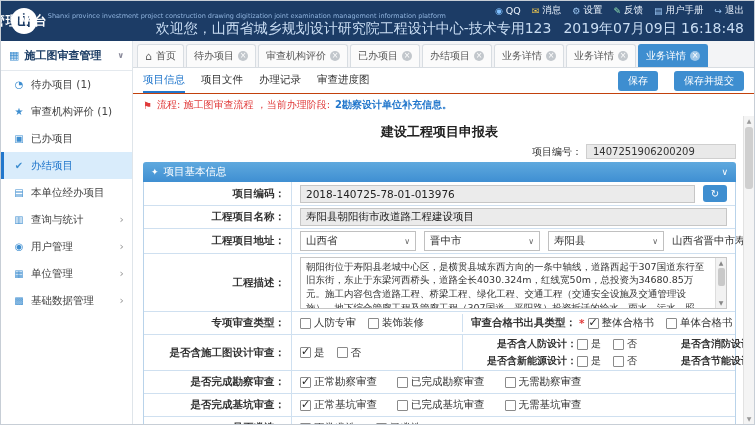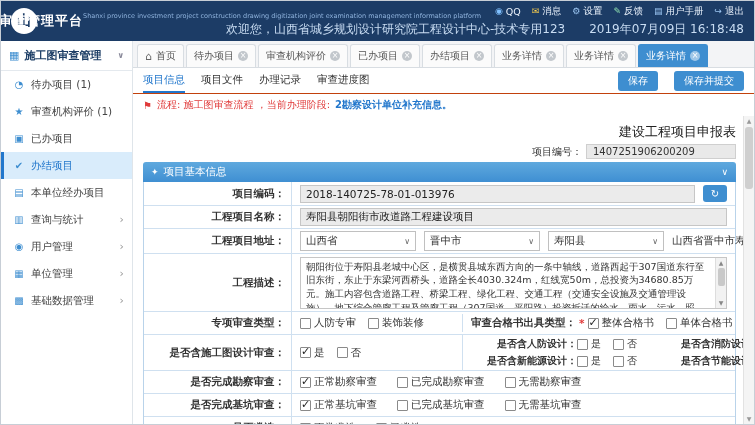--- a/index.html
+++ b/index.html
@@ -11,21 +11,21 @@
   header{height:40px;flex:0 0 40px;background:#1c3c66;display:flex;align-items:center;padding:0 10px;color:#fff}
   .logo{width:26px;height:26px;border-radius:50%;background:#fff;color:#1c3c66;display:flex;align-items:center;justify-content:center;font-size:14px;font-weight:bold;margin-right:7px;flex:0 0 26px}
   .titles{display:flex;flex-direction:row;justify-content:center;min-width:0}
   .title{font-size:13px;font-weight:bold;letter-spacing:1px;white-space:nowrap}
   .subtitle{font-size:6.5px;color:#8fb3dd;white-space:nowrap}
   .hright{margin-left:auto;display:flex;flex-direction:column;align-items:flex-end;gap:3px}
   .hlinks{display:flex;gap:11px;font-size:9.5px;color:#eaf2fc}
   .hlink{display:flex;align-items:center;gap:3px;cursor:pointer;white-space:nowrap}
   .hicon{font-size:9px;color:#9cc6f2}
   .hicon.qq{color:#7fc0ff}.hicon.msg{color:#ffd24d}.hicon.fb{color:#8fe0b0}
-  .hwelcome{font-size:12px;color:#c9ddf3;display:flex;gap:24px;white-space:nowrap}
+  .hwelcome{font-size:14px;color:#c9ddf3;display:flex;gap:12px;white-space:nowrap}
 
   
   .bodyrow{flex:1;display:flex;min-height:0}
   .sidebar{width:132px;flex:0 0 132px;background:#fff;border-right:1px solid #dfe5ea;display:flex;flex-direction:column;overflow:hidden}
   .side-head{height:30px;flex:0 0 30px;display:flex;align-items:center;gap:5px;padding:0 8px;border-bottom:1px solid #e4e9ee;color:#1d3e66;font-weight:bold;font-size:11px}
   .side-head .gi{color:#3e8ed0;font-size:11px}
   .side-head .chev{margin-left:auto;color:#889;font-size:8px}
   .side-item{height:27px;flex:0 0 27px;display:flex;align-items:center;gap:6px;padding:0 8px 0 9px;font-size:10.5px;color:#444;cursor:pointer;border-left:3px solid transparent;white-space:nowrap}
   .side-item .si-icon{color:#3e8ed0;font-size:10px;width:12px;text-align:center;flex:0 0 12px}
   .side-item.active{background:#d9ecfb;color:#2277cc;border-left-color:#2277cc}
@@ -45,21 +45,21 @@
   .sn.active{color:#2277cc;border-bottom-color:#2277cc}
   .spacer{flex:1}
   .btn{background:#3e8ed0;color:#fff;font-size:10px;padding:3px 10px;border-radius:3px;border:none;cursor:pointer;font-family:inherit}
 
   .flowbar{height:22px;flex:0 0 22px;display:flex;align-items:center;gap:5px;padding:0 10px;font-size:10px;color:#e03a3a;background:#fff}
   .flag{color:#e03a3a;font-size:10px}
   .flow-stage{color:#2277cc;font-weight:bold;cursor:pointer}
 
   
   .content{flex:1;position:relative;padding:4px 18px 0 10px;overflow:hidden;background:#fff}
-  .form-title{text-align:right;font-size:13px;font-weight:normal;color:#222;padding:3px 0 2px}
+  .form-title{text-align:center;font-size:13px;font-weight:bold;color:#222;padding:3px 0 2px}
   .pno-row{display:flex;justify-content:flex-end;align-items:center;gap:4px;font-size:10px;color:#333;margin:1px 0 3px}
   .pno-box{background:#e9e9e9;border:1px solid #cfcfcf;min-width:150px;padding:1px 6px;font-size:10px}
   .section-bar{height:20px;background:linear-gradient(#5fa9de,#3f8fd2);border-radius:3px 3px 0 0;display:flex;align-items:center;gap:5px;padding:0 8px;color:#fff;font-size:10.5px}
   .section-bar .tag{font-size:9px}
   .section-bar .chev{margin-left:auto;font-size:9px;cursor:pointer}
 
   .ftable{border:1px solid #b9d3ea;border-top:none}
   .frow{display:flex;border-top:1px solid #cfe0f0;min-height:23px;align-items:stretch}
   .frow:first-child{border-top:none}
   .flabel{flex:0 0 148px;display:flex;align-items:center;justify-content:flex-end;padding:2px 6px;font-size:10.5px;font-weight:bold;color:#333;border-right:1px solid #cfe0f0;white-space:nowrap}

